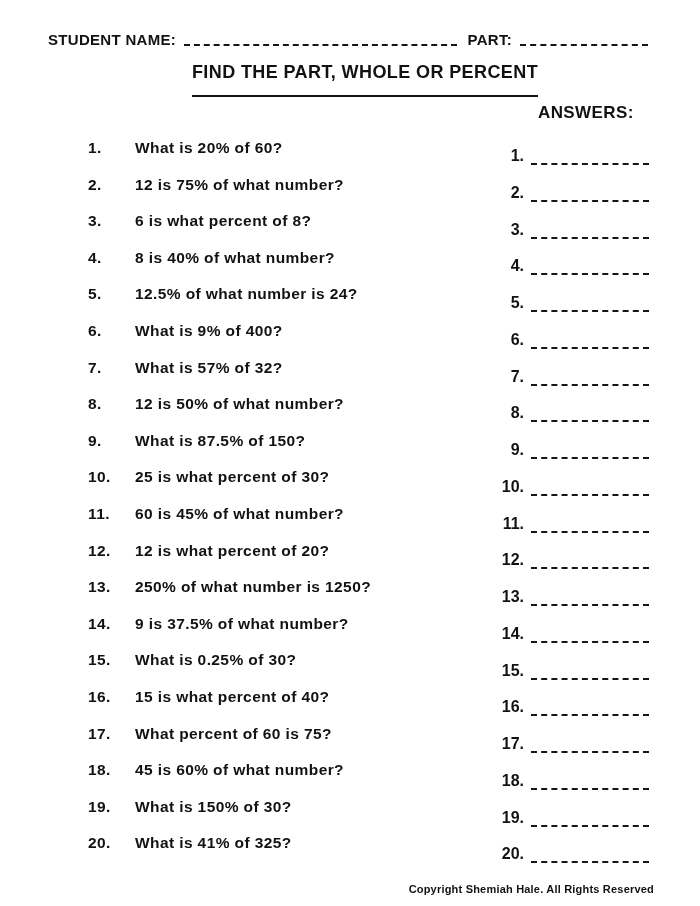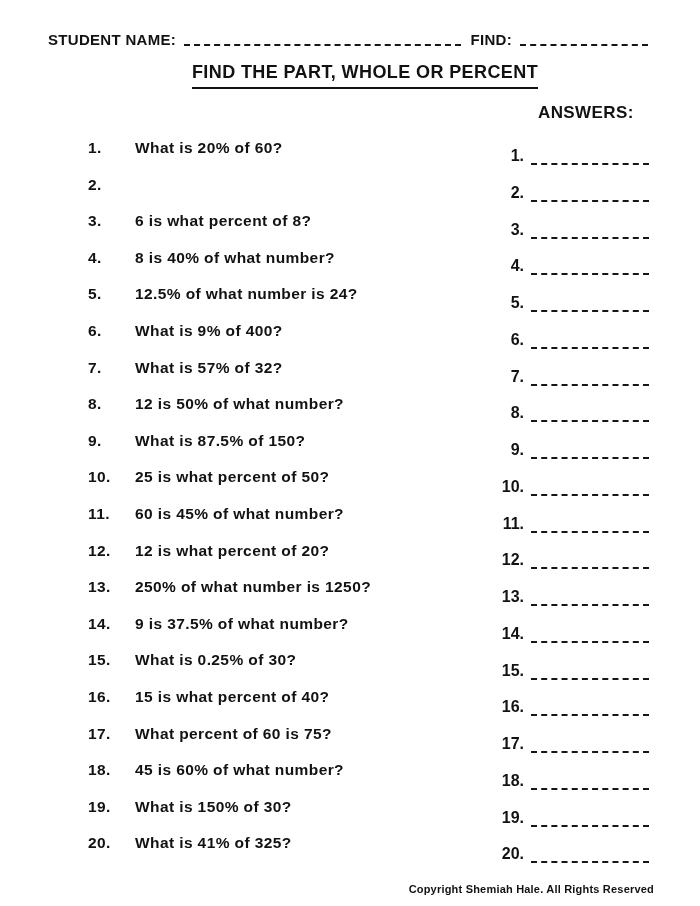--- a/index.html
+++ b/index.html
@@ -26,21 +26,21 @@
   }
   .name-blank { flex:1; margin:0 10px 2px 8px; }
   .date-blank { width:128px; margin:0 0 2px 8px; }
 
   
   .title-wrap { position:absolute; left:30px; top:62px; width:670px; text-align:center; }
   .title {
     display:inline-block;
     font-size:18px; letter-spacing:0.4px;
     border-bottom:2.5px solid #121212;
-    padding-bottom:4px;
+    padding-bottom:12px;
   }
 
   
   .answers-heading { position:absolute; left:538px; top:103px; font-size:17px; letter-spacing:0.4px; }
 
   
   .questions { position:absolute; left:88px; top:139px; width:400px; }
   .q-row { height:36.6px; display:flex; align-items:flex-start; font-size:15.5px; letter-spacing:0.4px; }
   .q-num { width:47px; flex:0 0 47px; }
   .q-text { white-space:nowrap; }
@@ -58,39 +58,40 @@
   }
 </style>
 </head>
 <body>
 
 <div class="page">
 
   <div class="header-row">
     <span class="lbl">STUDENT NAME:</span>
     <span class="blank name-blank"></span>
-    <span class="lbl">FIND:</span>
+    <span class="lbl">PART:</span>
     <span class="blank date-blank"></span>
   </div>
 
   <div class="title-wrap">
     <span class="title">FIND THE PART, WHOLE OR PERCENT</span>
   </div>
 
   <div class="answers-heading">ANSWERS:</div>
 
   <div class="questions">
 
       <div class="q-row">
         <span class="q-num">1.</span>
         <span class="q-text">What is 20% of 60?</span>
       </div>
 
       <div class="q-row">
         <span class="q-num">2.</span>
+        <span class="q-text">12 is 75% of what number?</span>
       </div>
 
       <div class="q-row">
         <span class="q-num">3.</span>
         <span class="q-text">6 is what percent of 8?</span>
       </div>
 
       <div class="q-row">
         <span class="q-num">4.</span>
         <span class="q-text">8 is 40% of what number?</span>
@@ -116,21 +117,21 @@
         <span class="q-text">12 is 50% of what number?</span>
       </div>
 
       <div class="q-row">
         <span class="q-num">9.</span>
         <span class="q-text">What is 87.5% of 150?</span>
       </div>
 
       <div class="q-row">
         <span class="q-num">10.</span>
-        <span class="q-text">25 is what percent of 50?</span>
+        <span class="q-text">25 is what percent of 30?</span>
       </div>
 
       <div class="q-row">
         <span class="q-num">11.</span>
         <span class="q-text">60 is 45% of what number?</span>
       </div>
 
       <div class="q-row">
         <span class="q-num">12.</span>
         <span class="q-text">12 is what percent of 20?</span>

